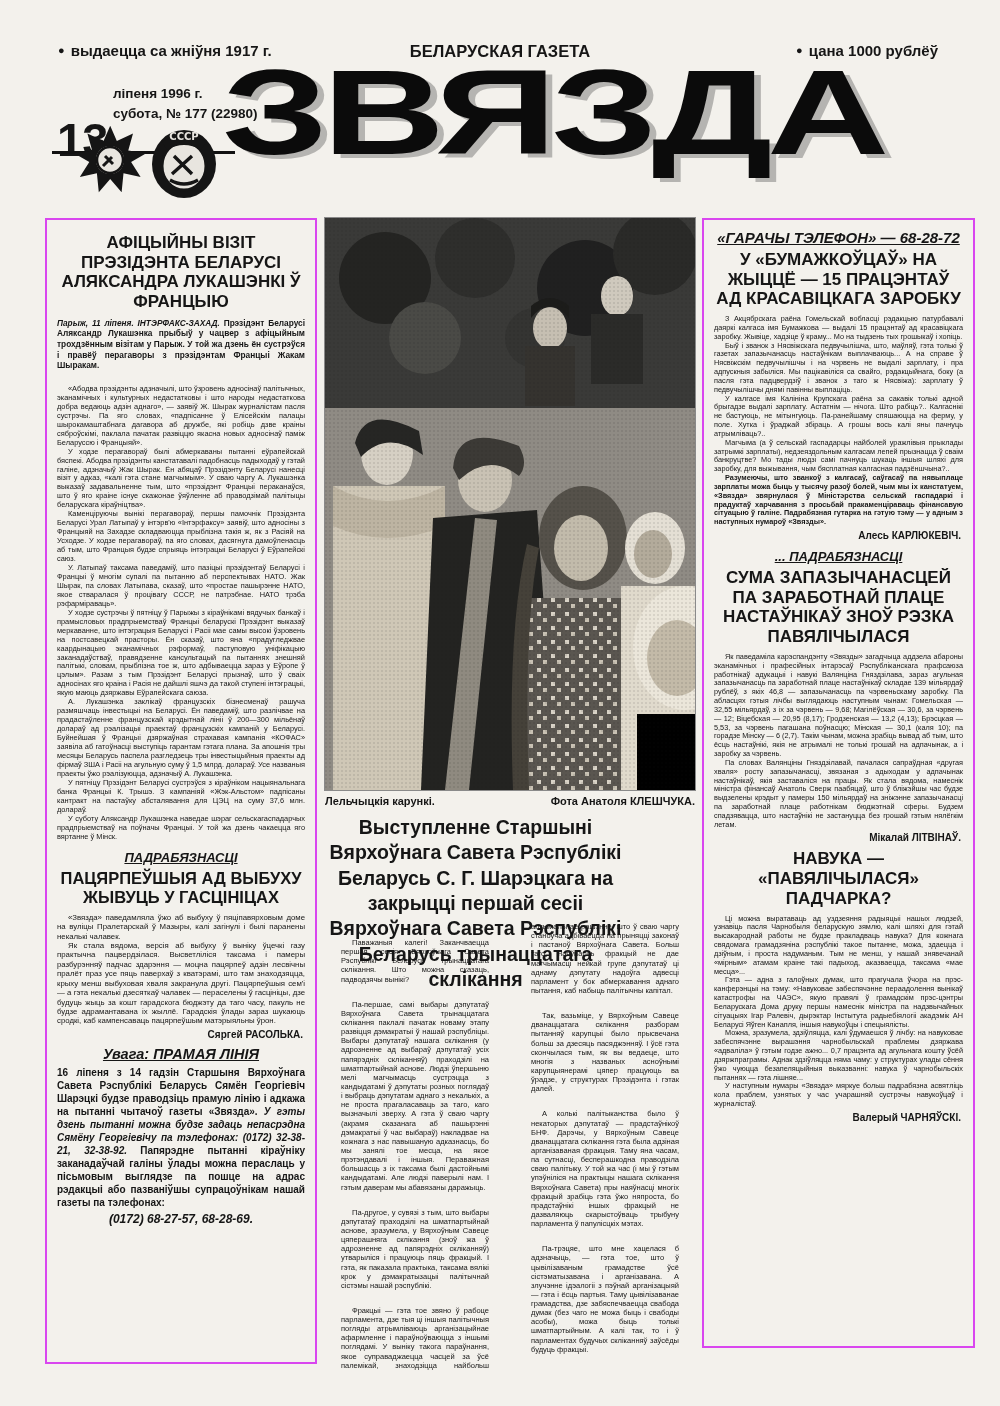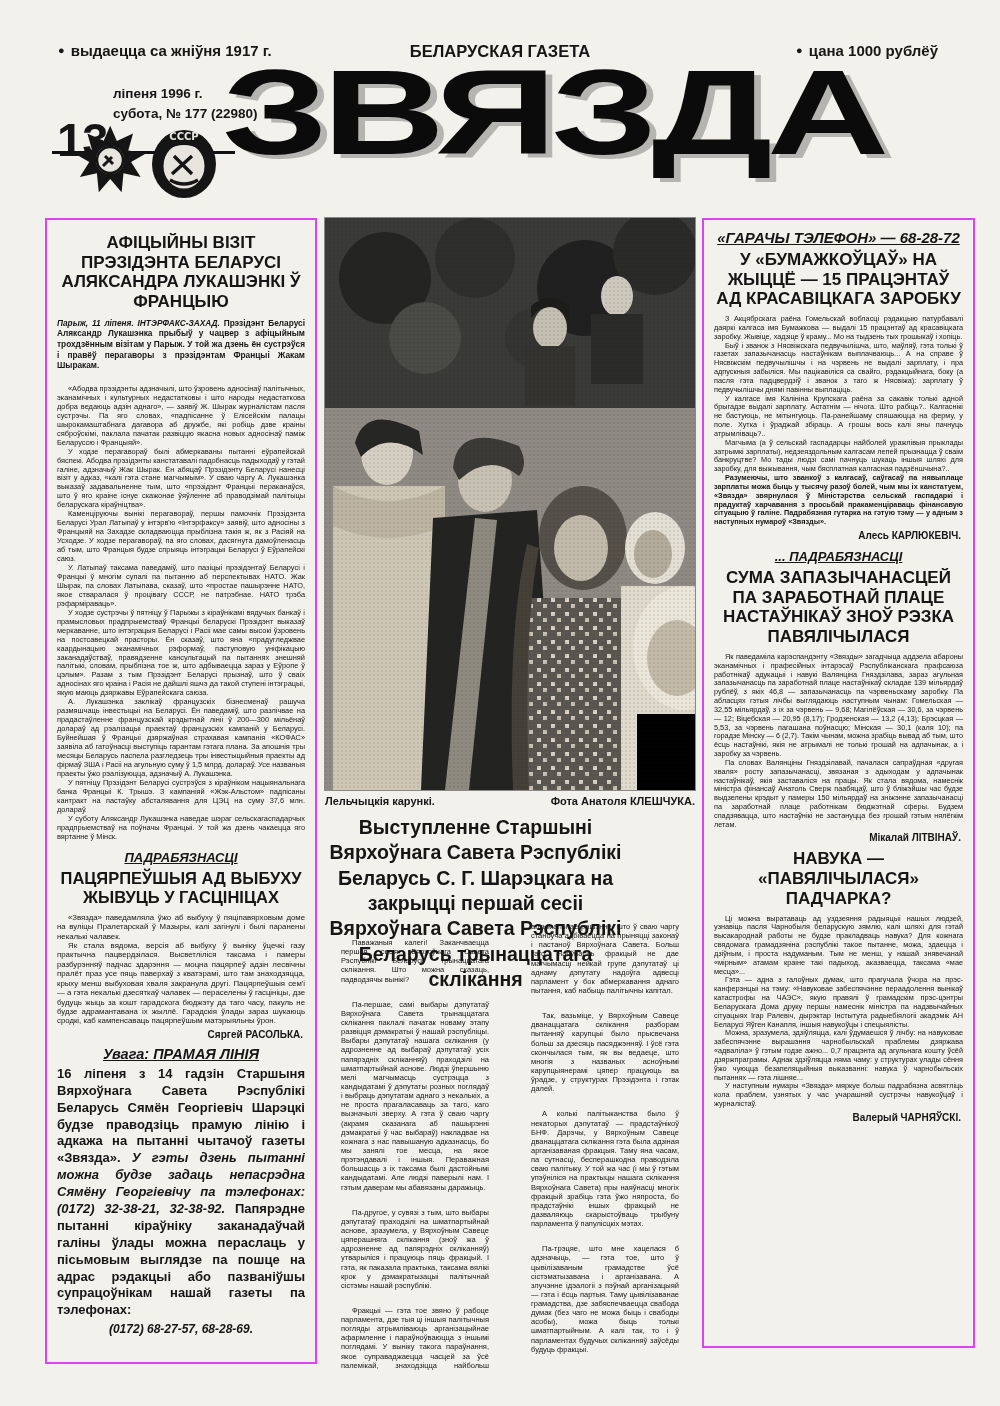--- a/index.html
+++ b/index.html
@@ -22,21 +22,21 @@
   .box-title{font-weight:bold;text-align:center;line-height:1.16;margin:4px 0 6px 0;}
   .t17{font-size:17px;} .t16{font-size:16.5px;} .t18{font-size:18.5px;}
   .rubric{font-weight:bold;font-style:italic;text-decoration:underline;
           text-align:center;font-size:13px;margin:8px 0 4px 0;}
   .lead{font-size:8.3px;font-weight:bold;text-align:justify;line-height:1.28;margin:0 0 14px 0;}
   .lead .dl{font-style:italic;}
   .bodytext{font-size:7.4px;line-height:1.21;text-align:justify;}
   .bodytext p{margin:0;text-indent:11px;}
   .bodytext .em{font-weight:bold;}
   .byline{text-align:right;font-weight:bold;font-size:10px;margin:3px 2px 0 0;}
-  .boldbody{font-size:13px;font-weight:bold;text-align:justify;line-height:1.3;margin:0;}
+  .boldbody{font-size:10px;font-weight:bold;text-align:justify;line-height:1.3;margin:0;}
   .boldbody .it{font-style:italic;}
   .phoneline{text-align:center;font-weight:bold;font-style:italic;font-size:12px;margin-top:3px;}
   
   .photo-wrap{left:325px;top:218px;width:370px;height:572px;outline:1px solid #8a8a8a;}
   .caption-row{left:325px;top:795px;width:370px;display:flex;justify-content:space-between;
                font-size:11px;font-weight:bold;gap:32px;}
   .center-head{left:318px;top:815px;width:315px;font-size:19.5px;font-weight:bold;
                text-align:center;line-height:1.3;}
   .center-body{left:325px;top:922px;width:370px;height:452px;column-count:2;column-gap:10px;
                font-size:7.5px;line-height:1.22;text-align:justify;overflow:hidden;}

